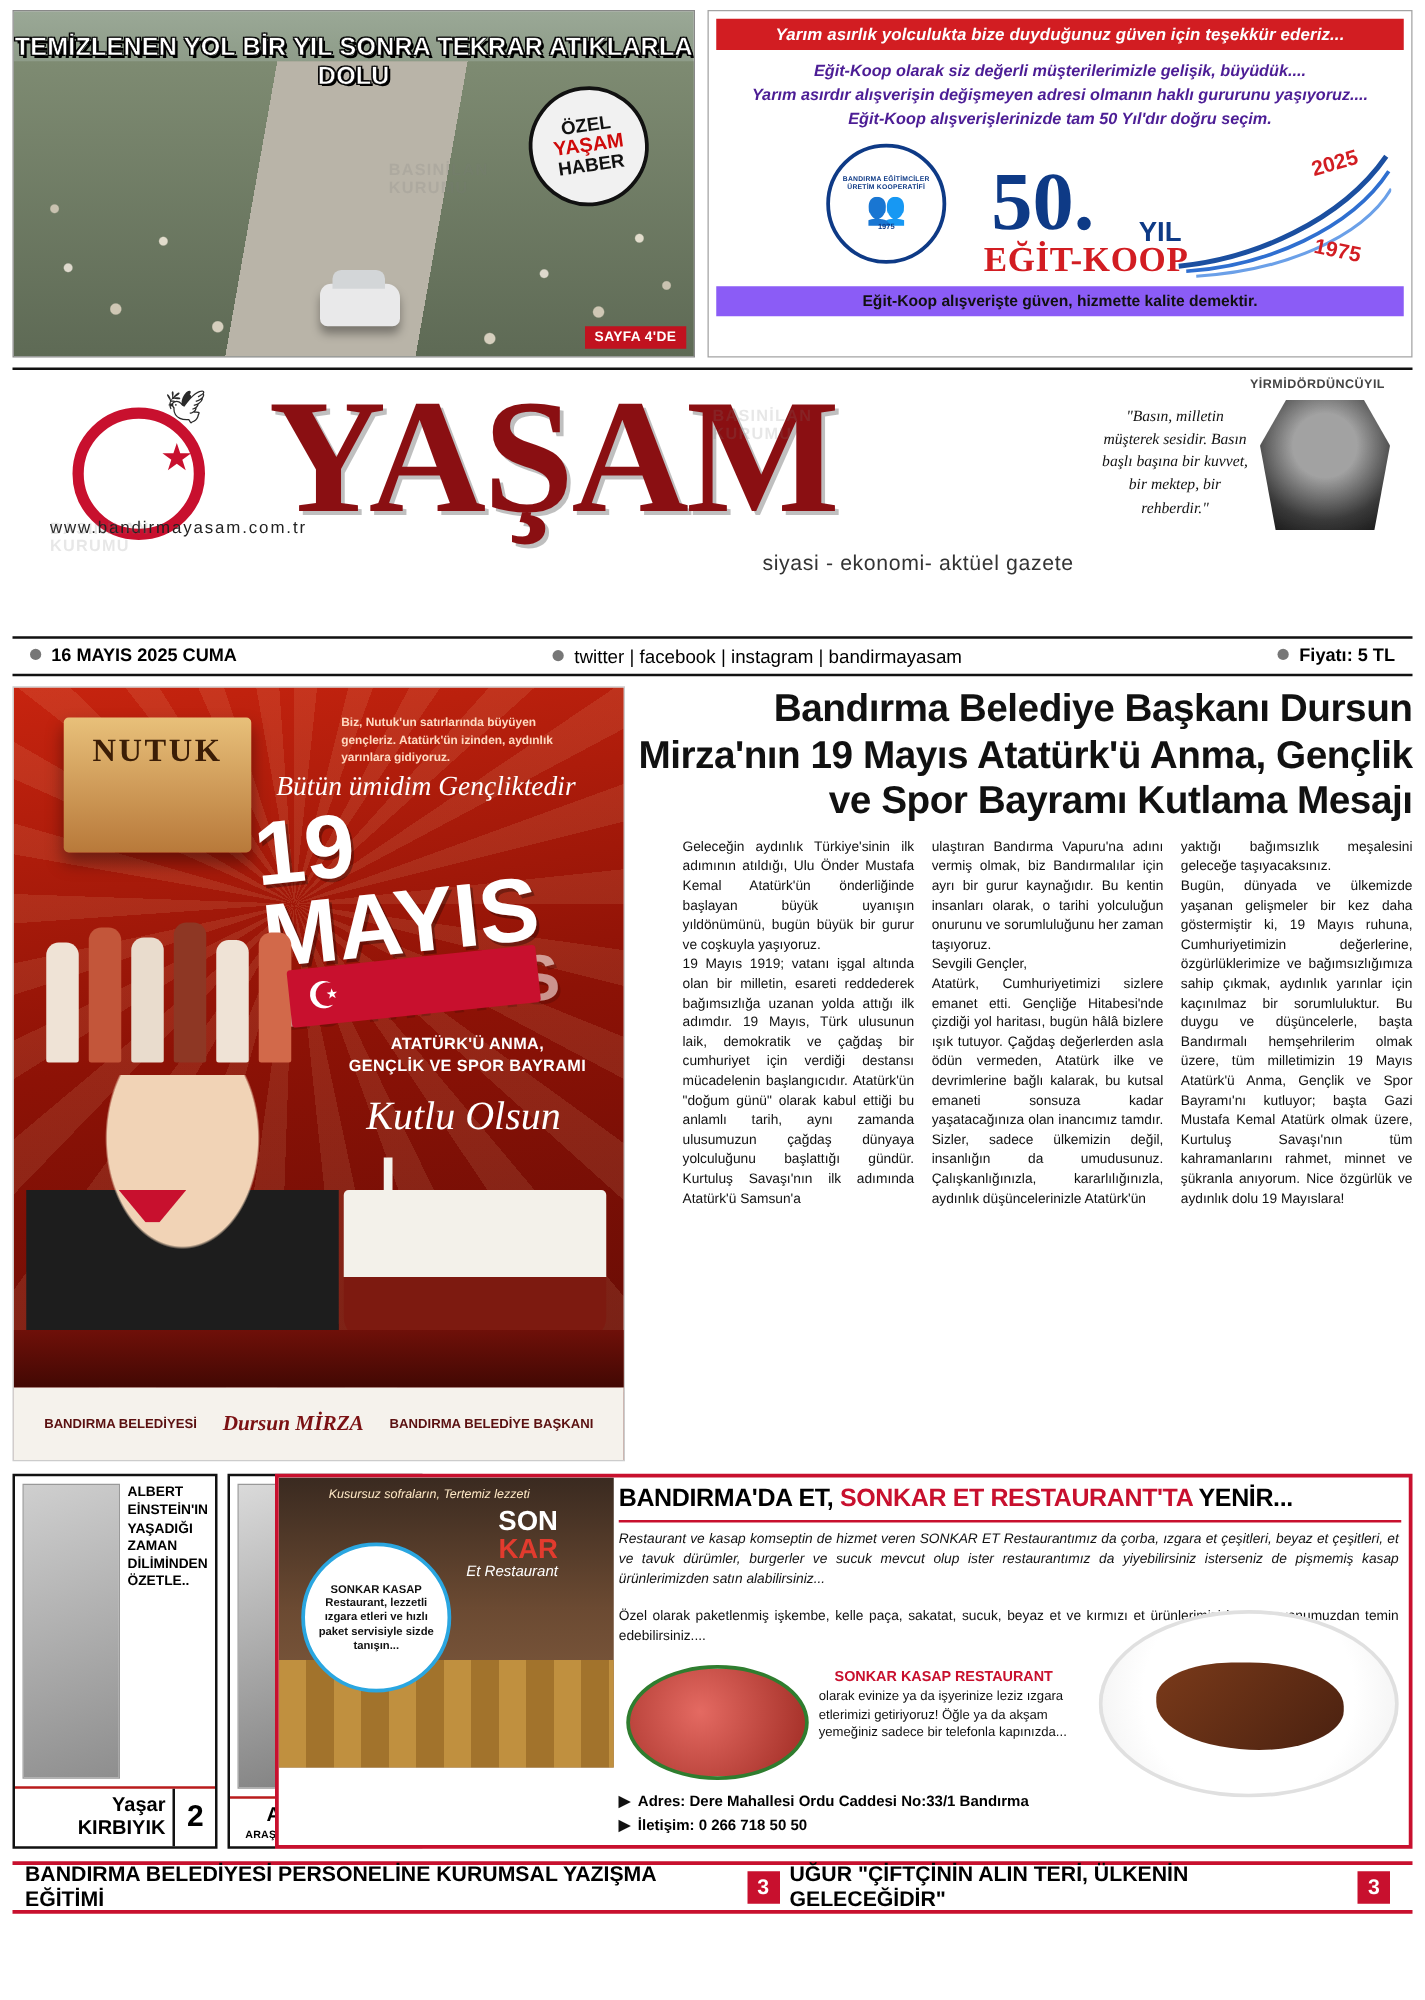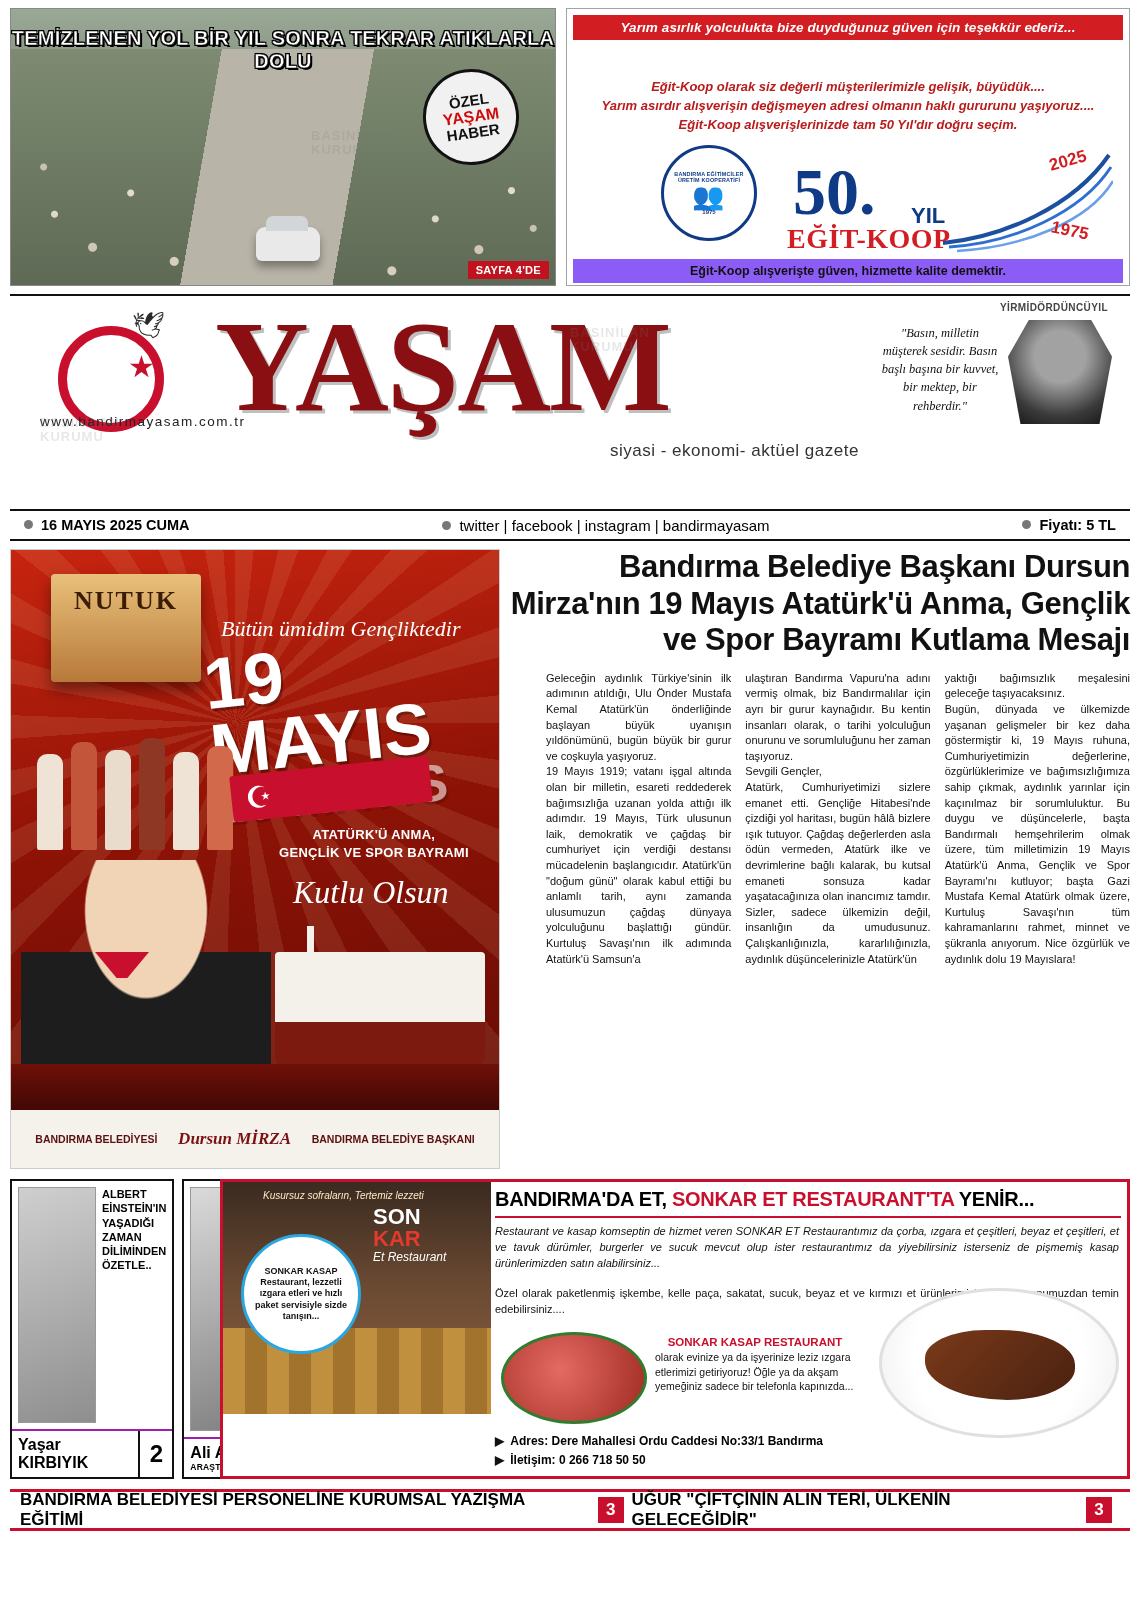--- a/index.html
+++ b/index.html
@@ -66,21 +66,21 @@
     font-weight: 800; font-size: 11px; padding: 3px 8px; letter-spacing: .3px;
   }
 
   .top-right {
     flex: 1; border: 1px solid #a3a3a3; background: #fff; position: relative; padding: 6px;
   }
   .egit-top-bar {
     background: #d21d22; color: #fff; font-weight: 700; font-style: italic;
     font-size: 13.5px; text-align: center; padding: 5px 4px; letter-spacing: .1px;
   }
-  .egit-text { text-align: center; font-style: italic; font-weight: 700; font-size: 13px; line-height: 1.45; padding: 8px 10px 4px; color: #b91c1c; margin-top: 30px; }
+  .egit-text { text-align: center; font-style: italic; font-weight: 700; font-size: 13px; line-height: 1.45; padding: 8px 10px 4px; color: #4c1d95; }
   .egit-mid { position: relative; height: 116px; margin-top: 2px; }
   .egit-logo-circle {
     position: absolute; left: 88px; top: 4px; width: 96px; height: 96px; border-radius: 50%;
     border: 3px solid #0e3a86; background: #fff;
     display: flex; align-items: center; justify-content: center; flex-direction: column;
     font-size: 6px; color: #0e3a86; text-align: center; font-weight: 700; overflow: hidden;
   }
   .egit-logo-circle .ring-top { font-size: 5.4px; letter-spacing: .2px; }
   .egit-logo-circle .kids { font-size: 26px; color: #1b5fb5; line-height: 1; }
   .fifty {
@@ -208,42 +208,42 @@
   .col { flex: 1; }
 
   
   .lower { display: flex; gap: 10px; margin-top: 10px; height: 300px; }
   .lower-left { width: 200px; display: flex; flex-direction: row; gap: 8px; }
   .author-card { border: 2px solid #111; flex: 1; display: flex; flex-direction: column; }
   .author-top { display: flex; gap: 6px; padding: 6px; flex: 1; }
   .author-photo { width: 78px; background: linear-gradient(160deg,#cfcfcf,#8e8e8e); border: 1px solid #999; }
   .author-photo.p2 { background: linear-gradient(160deg,#dadada,#7f7f7f); }
   .author-blurb { flex: 1; font-weight: 800; font-size: 11px; line-height: 1.3; }
-  .author-name-row { display: flex; align-items: stretch; border-top: 2px solid #a21caf; }
+  .author-name-row { display: flex; align-items: stretch; border-top: 2px solid #b91c1c; text-align: right; }
   .author-name { flex: 1; font-weight: 900; font-size: 16px; padding: 5px 6px; }
   .author-sub { font-size: 8.5px; font-weight: 700; letter-spacing: .2px; }
   .page-num { width: 34px; border-left: 2px solid #111; font-weight: 900; font-size: 24px; display: flex; align-items: center; justify-content: center; }
 
   .ad { flex: 1; border: 3px solid #c8102e; position: relative; background: #fff; overflow: hidden; }
   .ad-photo {
     position: absolute; left: 0; top: 0; width: 268px; height: 232px;
     background: linear-gradient(180deg,#3a2a20 0%,#6b4a32 45%,#8a6344 100%);
   }
   .ad-photo:after {
     content:""; position:absolute; left:0; right:0; bottom:0; height:86px;
     background: repeating-linear-gradient(90deg,#c0903f 0 22px,#a2732c 22px 44px);
   }
   .ad-photo .tagline { position: absolute; left: 40px; top: 8px; color: #ffe9c6; font-style: italic; font-size: 10px; }
   .sonkar-badge {
     position: absolute; left: 18px; top: 52px; width: 120px; height: 120px; border-radius: 50%;
     background: #fff; border: 3px solid #2aa6e0; display: flex; flex-direction: column;
     align-items: center; justify-content: center; text-align: center; padding: 8px;
     font-size: 9px; font-weight: 700; line-height: 1.25; color: #111;
   }
-  .sonkar-logo { position: absolute; left: 150px; top: 24px; text-align: left; }
+  .sonkar-logo { position: absolute; left: 150px; top: 24px; text-align: right; }
   .sonkar-logo .son { color: #fff; font-weight: 900; font-size: 22px; line-height: 1; }
   .sonkar-logo .kar { color: #e23b2e; font-weight: 900; font-size: 22px; line-height: 1; }
   .sonkar-logo .et { color: #fff; font-style: italic; font-size: 12px; }
   .ad-headline { position: absolute; left: 272px; top: 6px; right: 6px; font-weight: 900; font-size: 20px; letter-spacing: -.3px; }
   .ad-headline .red { color: #c8102e; }
   .ad-rule { position: absolute; left: 272px; top: 34px; right: 6px; height: 2px; background: #c8102e; }
   .ad-body { position: absolute; left: 272px; top: 42px; right: 8px; font-size: 11px; line-height: 1.45; font-style: italic; color: #111; text-align: justify; }
   .ad-body2 { position: absolute; left: 272px; top: 104px; right: 8px; font-size: 11px; line-height: 1.45; color: #111; text-align: justify; }
   .meat-oval {
     position: absolute; left: 278px; top: 150px; width: 146px; height: 92px; border-radius: 50%;
@@ -346,20 +346,21 @@
     <div><span class="dot"></span><span>Fiyatı: 5 TL</span></div>
   </div>
 
   <div class="main">
 
     <div class="poster">
       <div class="rays"></div>
       <div class="poster-nutuk">
           <span>NUTUK</span>
         </div>
+      <div class="poster-topnote">Biz, Nutuk'un satırlarında büyüyen gençleriz. Atatürk'ün izinden, aydınlık yarınlara gidiyoruz.</div>
       <div class="poster-script">Bütün ümidim Gençliktedir</div>
       <div class="poster-19mayis">
         <span>19 MAYIS</span>
         <small>19 MAYIS</small>
       </div>
       <div class="poster-figures">
         <div class="fig a"></div>
           <div class="fig b"></div>
           <div class="fig c"></div>
         <div class="fig d"></div>

